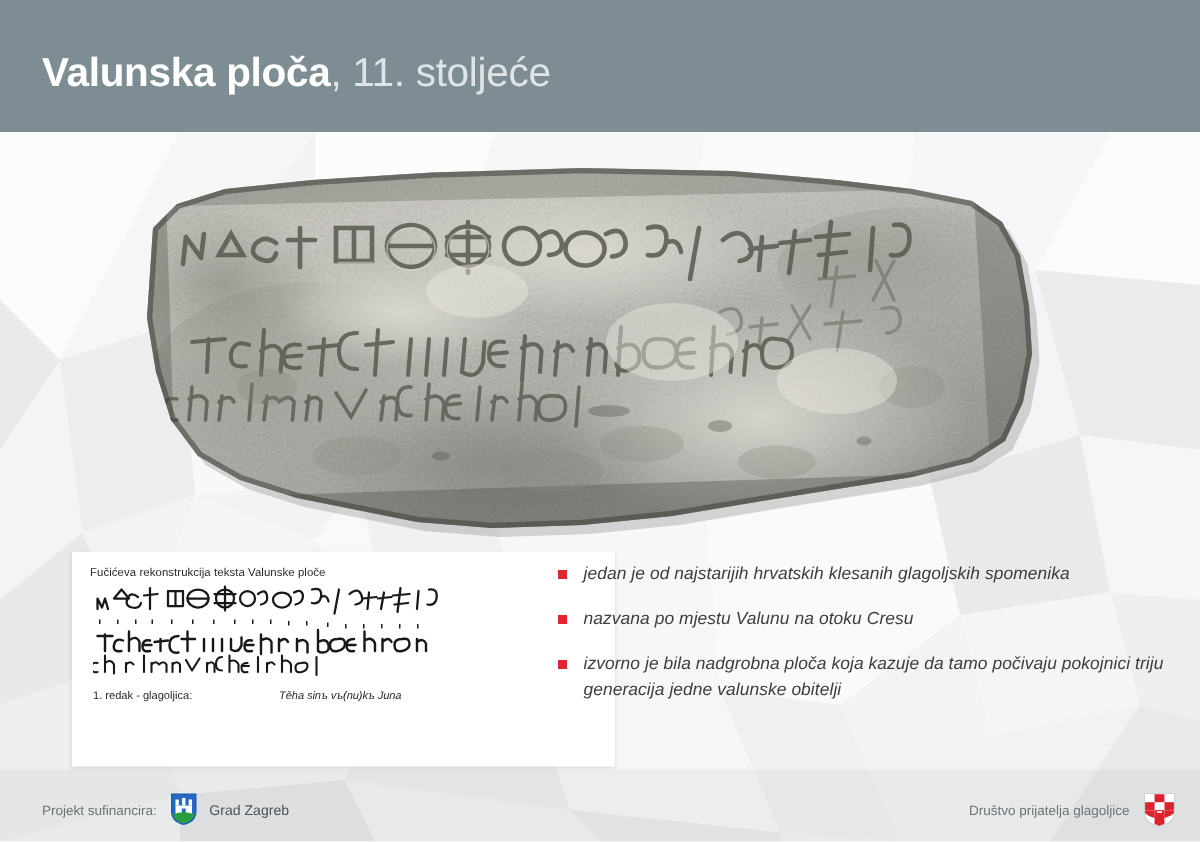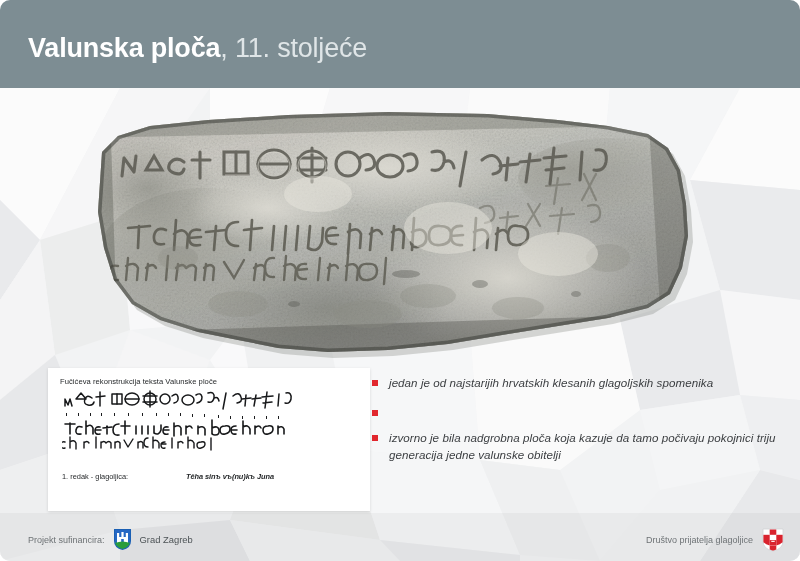--- a/index.html
+++ b/index.html
@@ -7,21 +7,20 @@
     width: 800px; height: 561px;
     font-family: "Liberation Sans", sans-serif;
     overflow: hidden;
     background: #ffffff;
   }
   #slide {
     position: relative;
     width: 800px; height: 561px;
     background: #eef0f1;
     overflow: hidden;
-    border-radius: 10px;
   }
 
   
   #poly-bg {
     position: absolute; left: 0; top: 0;
     width: 800px; height: 561px;
     z-index: 0;
   }
 
   
@@ -54,21 +53,21 @@
     left: 88px; top: 108px;
     width: 630px; height: 250px;
     z-index: 2;
   }
   #stone-svg { display: block; width: 630px; height: 250px; }
 
   
   #info-card {
     position: absolute;
     left: 48px; top: 368px;
-    width: 322px; height: 143px;
+    width: 362px; height: 143px;
     background: #ffffff;
     box-shadow: 0 1px 3px rgba(0,0,0,0.13);
     z-index: 6;
     padding: 9px 12px 0 12px;
   }
   #info-card-title {
     font-size: 7.6px;
     color: #26292b;
     letter-spacing: 0.05px;
     margin-bottom: 4px;
@@ -82,21 +81,21 @@
   .reading-row {
     display: flex;
     align-items: baseline;
     font-size: 7.4px;
     color: #1f2224;
     margin-bottom: 6px;
     white-space: nowrap;
     gap: 20px;
   }
   .reading-label { width: 104px; flex: none; }
-  .reading-value { font-style: italic; font-weight: bold; letter-spacing: -0.05px; margin-top: 13px; }
+  .reading-value { font-style: italic; font-weight: normal; letter-spacing: -0.05px; }
 
   
   #bullets {
     position: absolute;
     left: 372px; top: 374px;
     width: 420px;
     z-index: 6;
     font-style: italic;
   }
   .bullet-item {
@@ -477,20 +476,21 @@
     </div>
   </div>
 
   <div id="bullets">
     <div class="bullet-item">
       <span class="bullet-marker"></span>
       <span class="bullet-text">jedan je od najstarijih hrvatskih klesanih glagoljskih spomenika</span>
     </div>
     <div class="bullet-item">
       <span class="bullet-marker"></span>
+      <span class="bullet-text">nazvana po mjestu Valunu na otoku Cresu</span>
     </div>
     <div class="bullet-item">
       <span class="bullet-marker"></span>
       <span class="bullet-text">izvorno je bila nadgrobna ploča koja kazuje da tamo počivaju pokojnici triju generacija jedne valunske obitelji</span>
     </div>
   </div>
 
   <div id="footer-left">
     <span id="footer-left-label">Projekt sufinancira:</span>
     <svg class="crest" width="19" height="23" viewBox="0 0 19 23">

